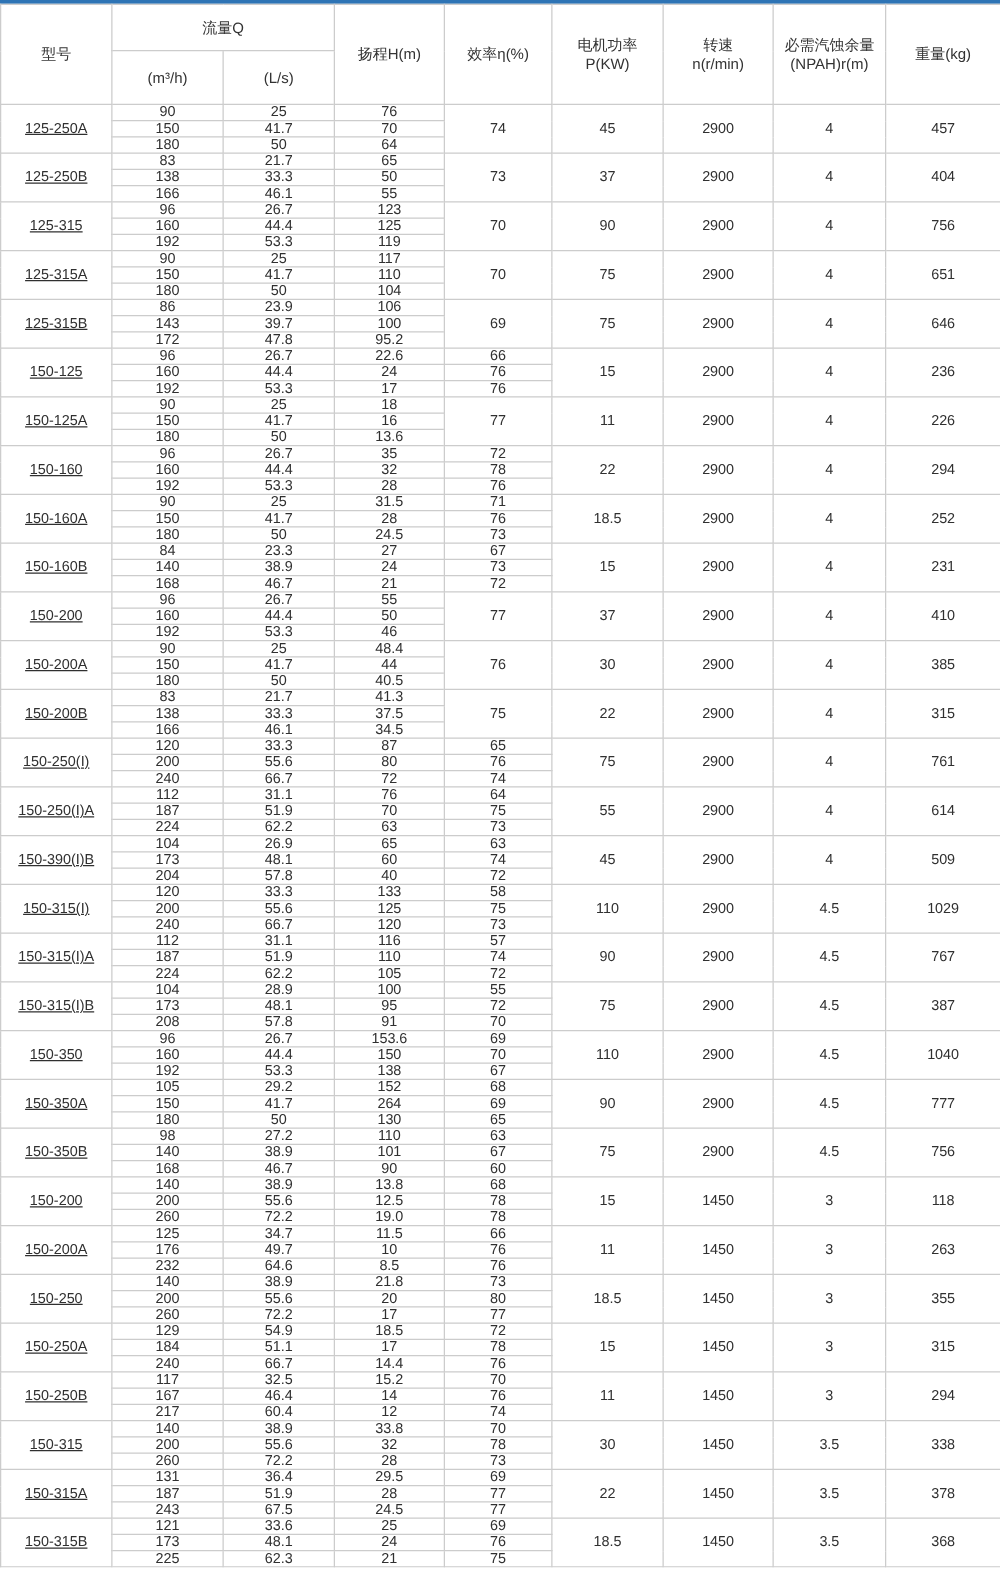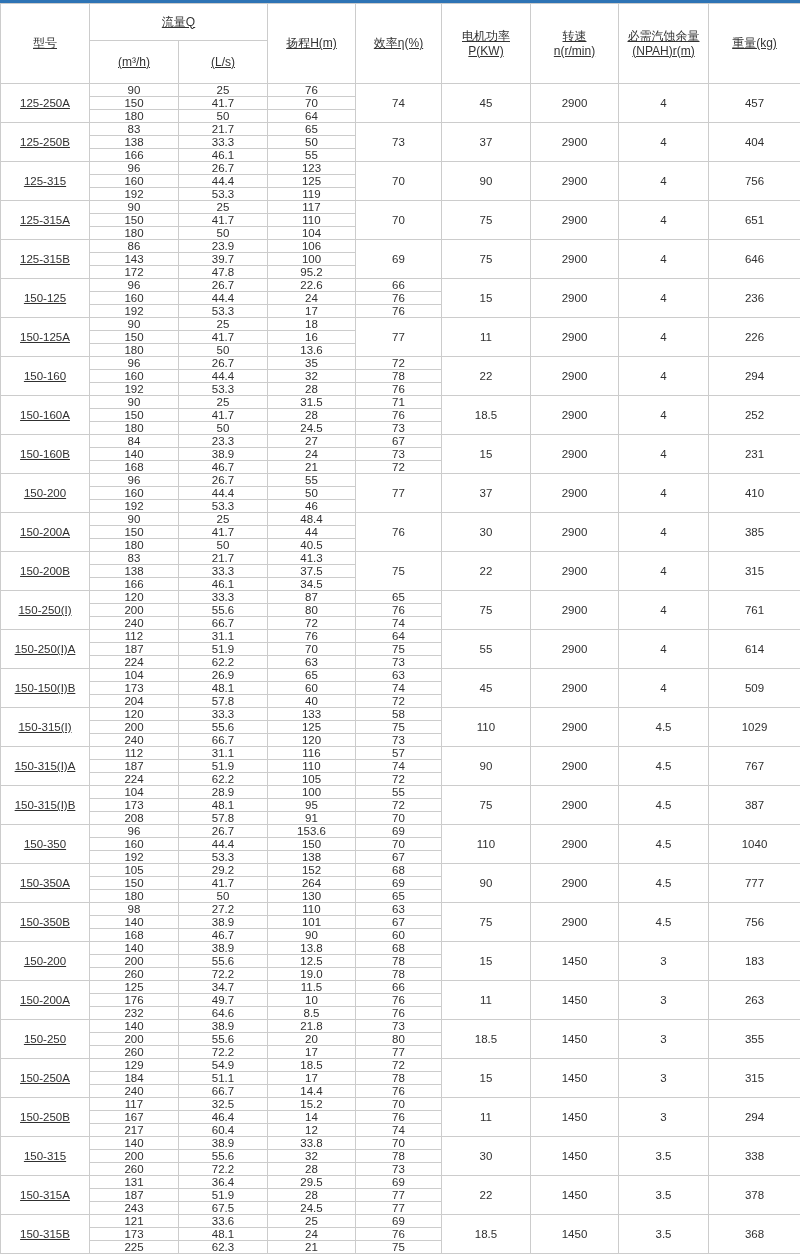--- a/index.html
+++ b/index.html
@@ -26,21 +26,20 @@
     vertical-align: middle;
     padding: 0;
     font-weight: normal;
     overflow: hidden;
     white-space: nowrap;
   }
   thead th {
     font-size: 12px;
     color: #333333;
     line-height: 15px;
-    text-decoration: underline;
   }
   tr.h1 { height: 37px; }
   tr.h2 { height: 43px; }
   tbody td {
     font-size: 11.5px;
     height: 12px;
     line-height: 12px;
     color: #303030;
   }
   td.model { font-size: 11.5px; text-decoration: underline; }
@@ -401,21 +400,21 @@
           <td>70</td>
           <td>75</td>
         </tr>
         <tr>
           <td>224</td>
           <td>62.2</td>
           <td>63</td>
           <td>73</td>
         </tr>
         <tr>
-          <td rowspan="3" class="model">150-150(I)B</td>
+          <td rowspan="3" class="model">150-390(I)B</td>
           <td>104</td>
           <td>26.9</td>
           <td>65</td>
           <td>63</td>
           <td rowspan="3">45</td>
           <td rowspan="3">2900</td>
           <td rowspan="3">4</td>
           <td rowspan="3">509</td>
         </tr>
         <tr>
@@ -570,21 +569,21 @@
         </tr>
         <tr>
           <td rowspan="3" class="model">150-200</td>
           <td>140</td>
           <td>38.9</td>
           <td>13.8</td>
           <td>68</td>
           <td rowspan="3">15</td>
           <td rowspan="3">1450</td>
           <td rowspan="3">3</td>
-          <td rowspan="3">183</td>
+          <td rowspan="3">118</td>
         </tr>
         <tr>
           <td>200</td>
           <td>55.6</td>
           <td>12.5</td>
           <td>78</td>
         </tr>
         <tr>
           <td>260</td>
           <td>72.2</td>

